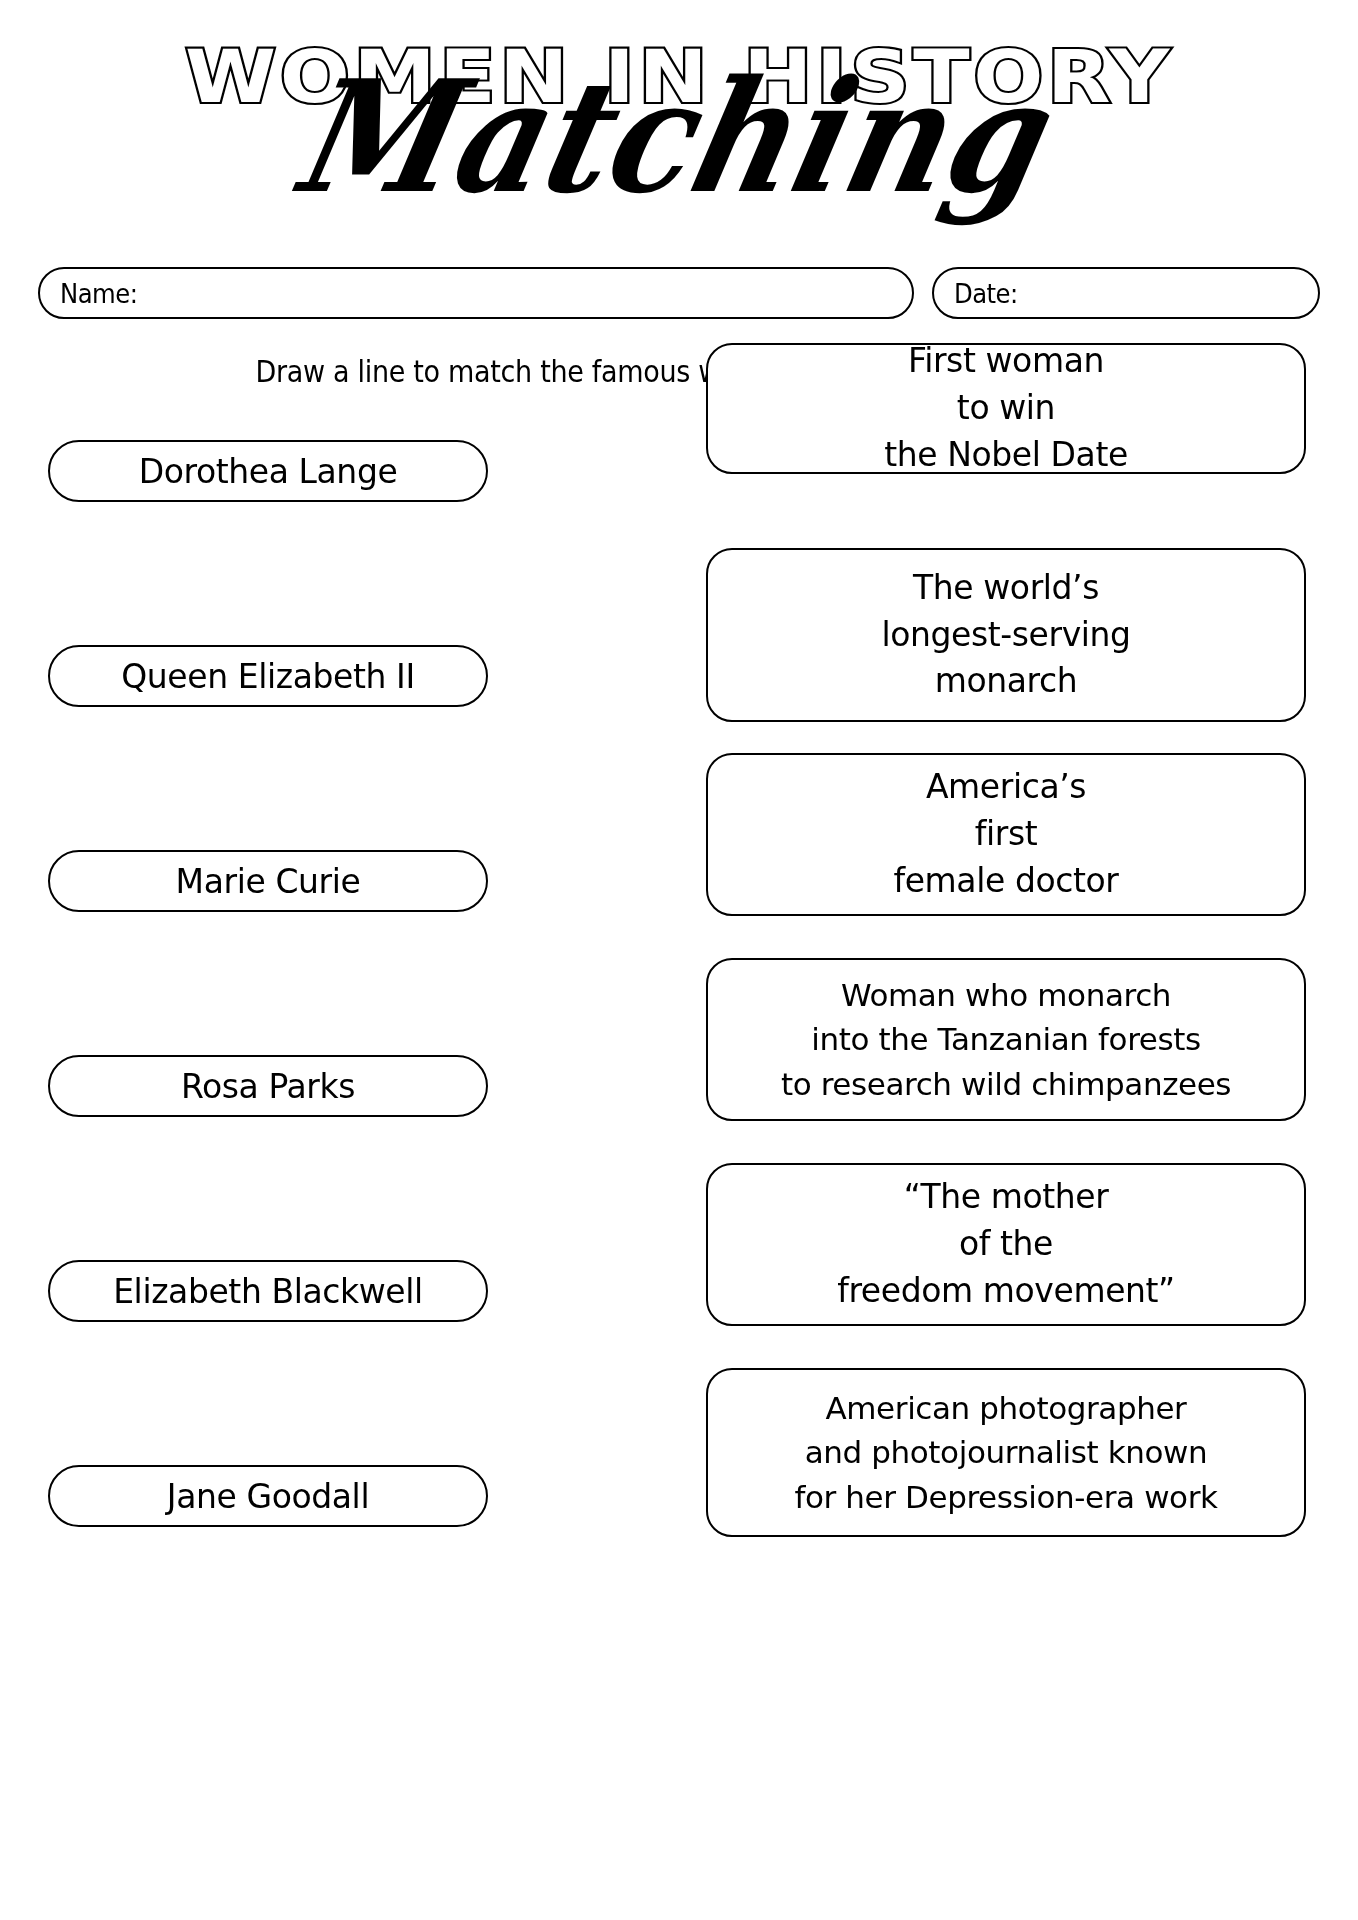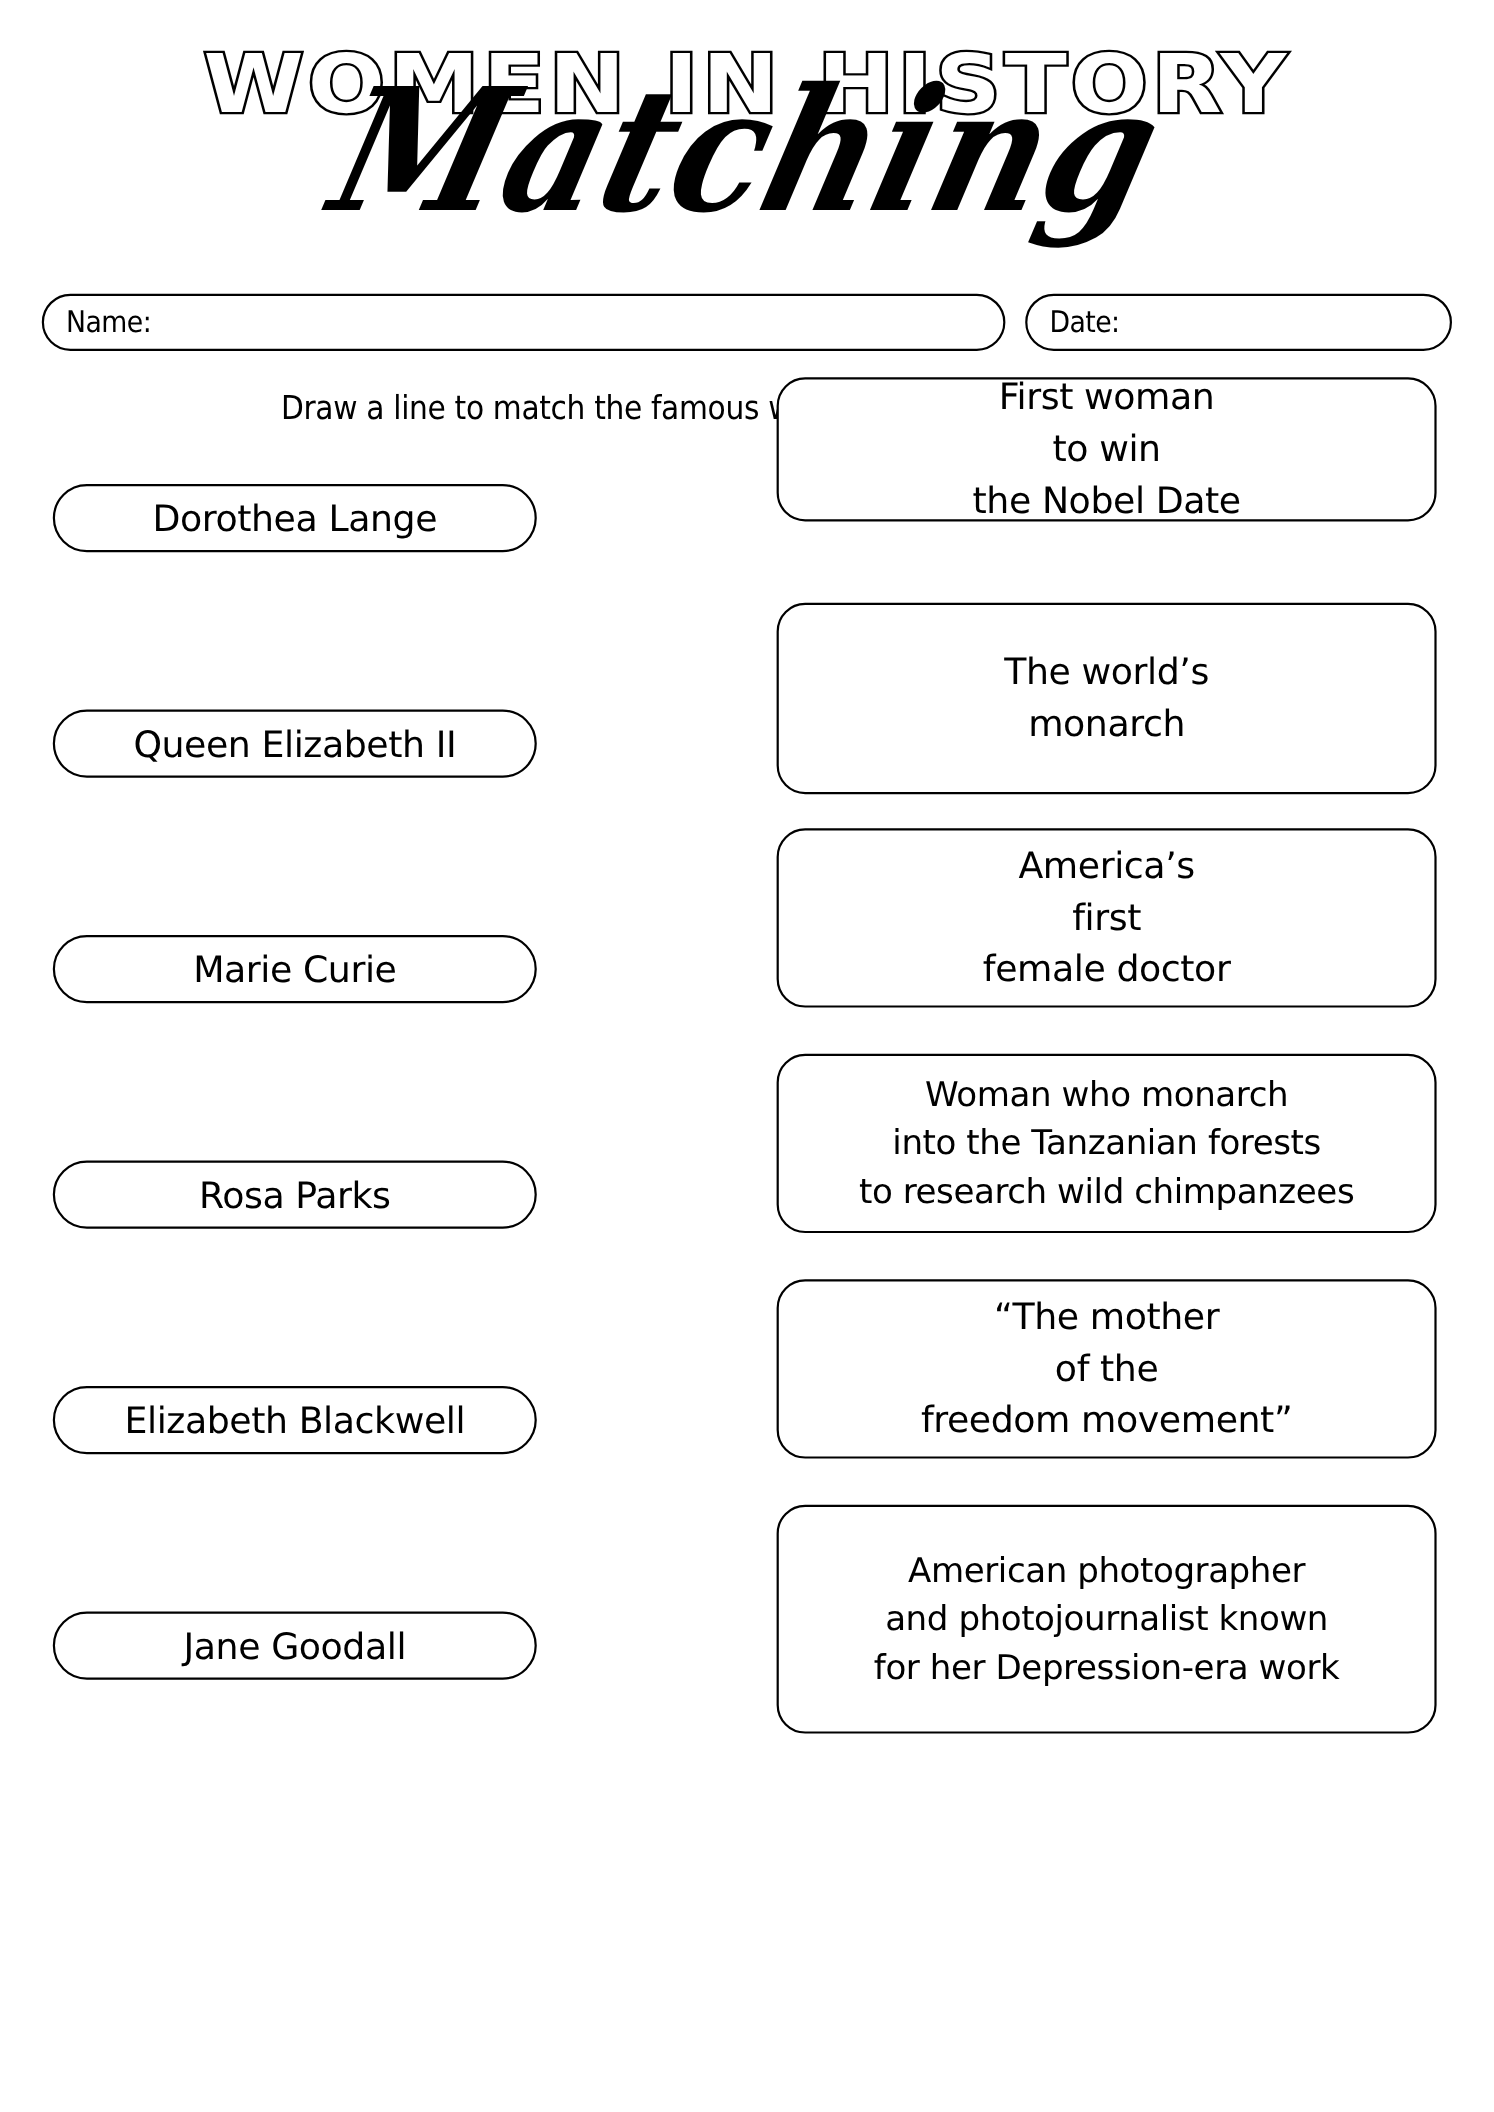--- a/index.html
+++ b/index.html
@@ -222,38 +222,39 @@
     </div>
 
     <div class="col-achievements">
       <div class="ach-box" style="top:-62px; height:131px">
         <span class="ach-line">First woman</span>
         <span class="ach-line">to win</span>
         <span class="ach-line">the Nobel Date</span>
       </div>
       <div class="ach-box" style="top:143px; height:174px">
         <span class="ach-line">The world’s</span>
+        <span class="ach-line">longest-serving</span>
         <span class="ach-line">monarch</span>
       </div>
       <div class="ach-box" style="top:348px; height:163px">
         <span class="ach-line">America’s</span>
         <span class="ach-line">first</span>
         <span class="ach-line">female doctor</span>
       </div>
       <div class="ach-box" style="top:553px; height:163px">
         <span class="ach-line small">Woman who monarch</span>
         <span class="ach-line small">into the Tanzanian forests</span>
         <span class="ach-line small">to research wild chimpanzees</span>
       </div>
       <div class="ach-box" style="top:758px; height:163px">
         <span class="ach-line">“The mother</span>
         <span class="ach-line">of the</span>
         <span class="ach-line">freedom movement”</span>
       </div>
-      <div class="ach-box" style="top:963px; height:208px">
+      <div class="ach-box" style="top:963px; height:169px">
         <span class="ach-line small">American photographer</span>
         <span class="ach-line small">and photojournalist known</span>
         <span class="ach-line small">for her Depression-era work</span>
       </div>
     </div>
 
   </div>
 
 </div>
 

